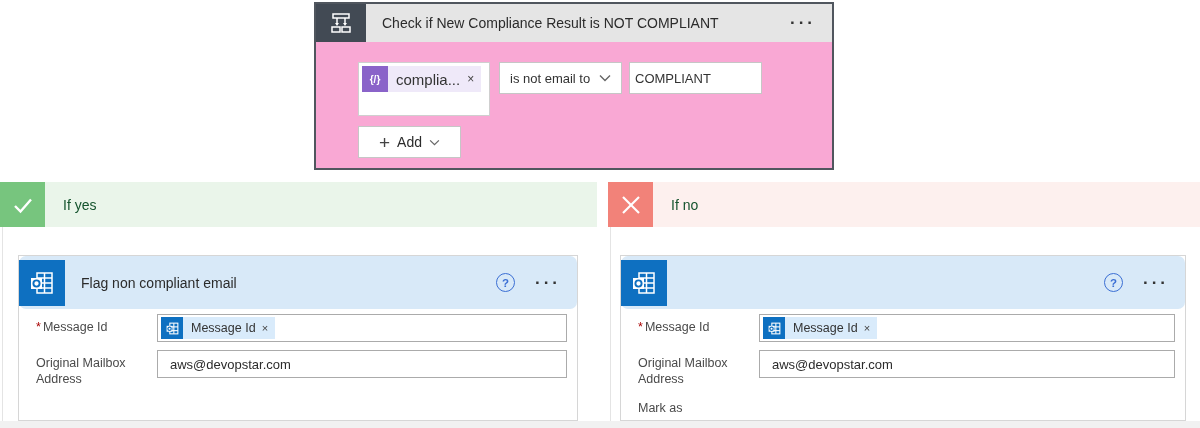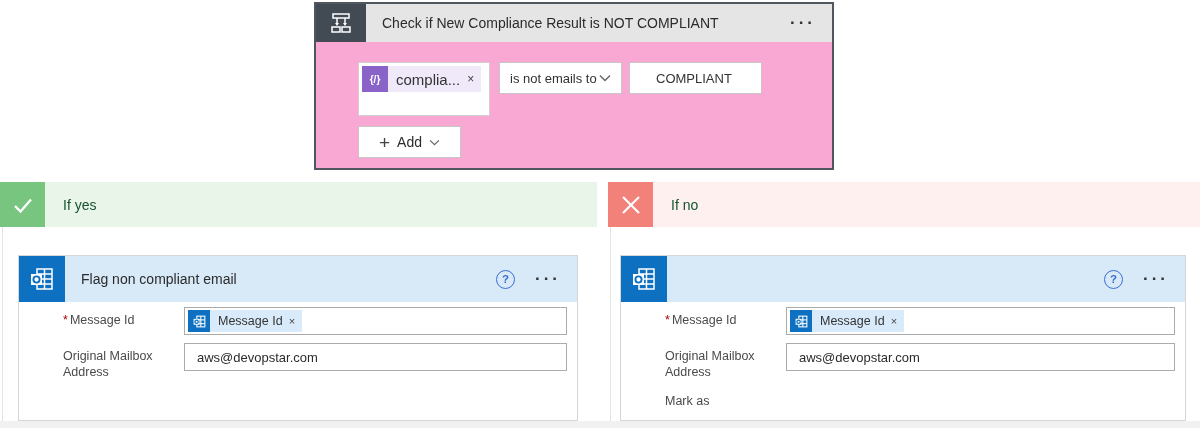--- a/index.html
+++ b/index.html
@@ -38,21 +38,21 @@
 
   .operator-select {
     position:absolute; left:183px; top:20px; width:123px; height:32px;
     border:1px solid #c6c6c6; background:#fff; display:flex; align-items:center;
     font-size:13px; padding:0 10px; cursor:pointer;
   }
   .operator-select .chev { margin-left:auto; }
   .value-input {
     position:absolute; left:313px; top:20px; width:133px; height:32px;
     border:1px solid #c6c6c6; background:#fff; display:flex; align-items:center;
-    font-size:13px; padding:0 26px;
+    font-size:13px; padding:0 5px;
   }
   .add-button {
     position:absolute; left:42px; top:84px; width:103px; height:32px;
     border:1px solid #c6c6c6; background:#fff; display:flex; align-items:center; justify-content:center;
     font-size:14px; gap:7px; cursor:pointer; color:#2b2b2b;
   }
   .add-plus { font-size:19px; font-weight:300; color:#444; line-height:1; }
 
   
   .branch-bar { position:absolute; top:182px; height:45px; display:flex; align-items:center; }
@@ -64,32 +64,32 @@
   .branch-label { margin-left:18px; font-size:14px; color:#14532d; }
 
   .branch-edge { position:absolute; top:227px; height:201px; width:0; border-left:1px solid #e4e4e4; }
   .branch-edge.yes { left:2px; }
   .branch-edge.no  { left:610px; }
 
   
   .action-card { position:absolute; top:255px; background:#fff; border:1px solid #d6d6d6; height:166px; }
   .action-card.left  { left:18px;  width:560px; }
   .action-card.right { left:620px; width:566px; }
-  .action-header { height:46px; background:#d8e9f8; display:flex; align-items:center; }
+  .action-header { height:53px; background:#d8e9f8; display:flex; align-items:center;border-radius:7px; }
   .outlook-box { width:46px; height:46px; background:#0e70c1; display:flex; align-items:center; justify-content:center; flex:0 0 auto; }
   .action-title { margin-left:16px; font-size:14px; color:#2b2b2b; }
   .help-icon {
     margin-left:auto; width:19px; height:19px; border-radius:50%;
     border:1.6px solid #3b6fd4; color:#3b6fd4; font-size:11.5px; font-weight:bold;
     display:flex; align-items:center; justify-content:center; cursor:pointer; flex:0 0 auto;
   }
   .action-header .more-dots { margin-left:20px; }
   .action-body { padding:5px 10px 0 17px; }
   .field-row { display:flex; margin-bottom:8px; }
-  .field-label { width:121px; flex:0 0 auto; font-size:12.5px; color:#4a4a4a; padding-top:6px; line-height:1.25; padding-right:8px;margin-left:27px; }
+  .field-label { width:121px; flex:0 0 auto; font-size:12.5px; color:#4a4a4a; padding-top:6px; line-height:1.25; padding-right:8px; }
   .req { color:#a80000; margin-right:2px; }
   .field-input {
     flex:1; border:1px solid #ababab; height:28px; background:#fff;
     display:flex; align-items:center; font-size:13px; color:#2b2b2b; padding:0 12px;
   }
   .field-input.token-holder { padding:0 0 0 3px; }
   .field-input.dropdown { cursor:pointer; }
   .field-input .chev-blue { margin-left:auto; margin-right:4px; }
   .mini-token { display:inline-flex; align-items:center; background:#d9ebfb; height:22px; }
   .mini-token-icon { width:22px; height:22px; background:#0e70c1; display:flex; align-items:center; justify-content:center; flex:0 0 auto; }
@@ -119,21 +119,21 @@
   </div>
   <div class="cond-body">
     <div class="operand-box">
       <span class="token">
         <span class="token-icon">{/}</span>
         <span class="token-label">complia...</span>
         <span class="token-close">×</span>
       </span>
     </div>
     <div class="operator-select">
-      <span>is not emails to</span>
+      <span>is not email to</span>
       <svg class="chev" width="12" height="8" viewBox="0 0 12 8" fill="none" stroke="#666" stroke-width="1.4">
           <polyline points="1,1.5 6,6.5 11,1.5"></polyline>
         </svg>
     </div>
     <div class="value-input">
       <span>COMPLIANT</span>
     </div>
     <div class="add-button">
       <span class="add-plus">+</span>
       <span>Add</span>

